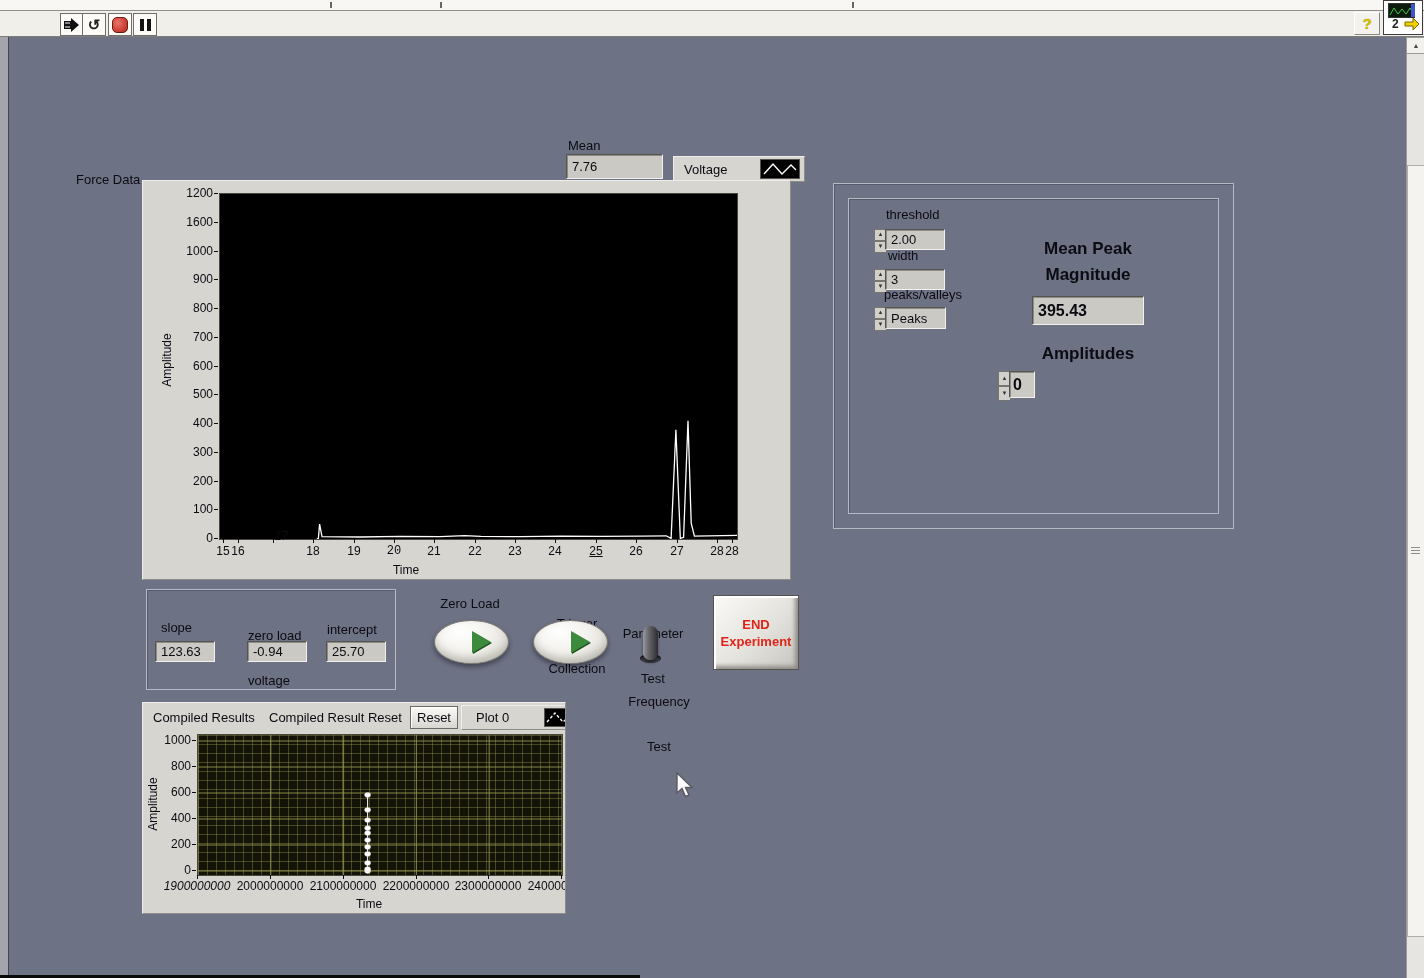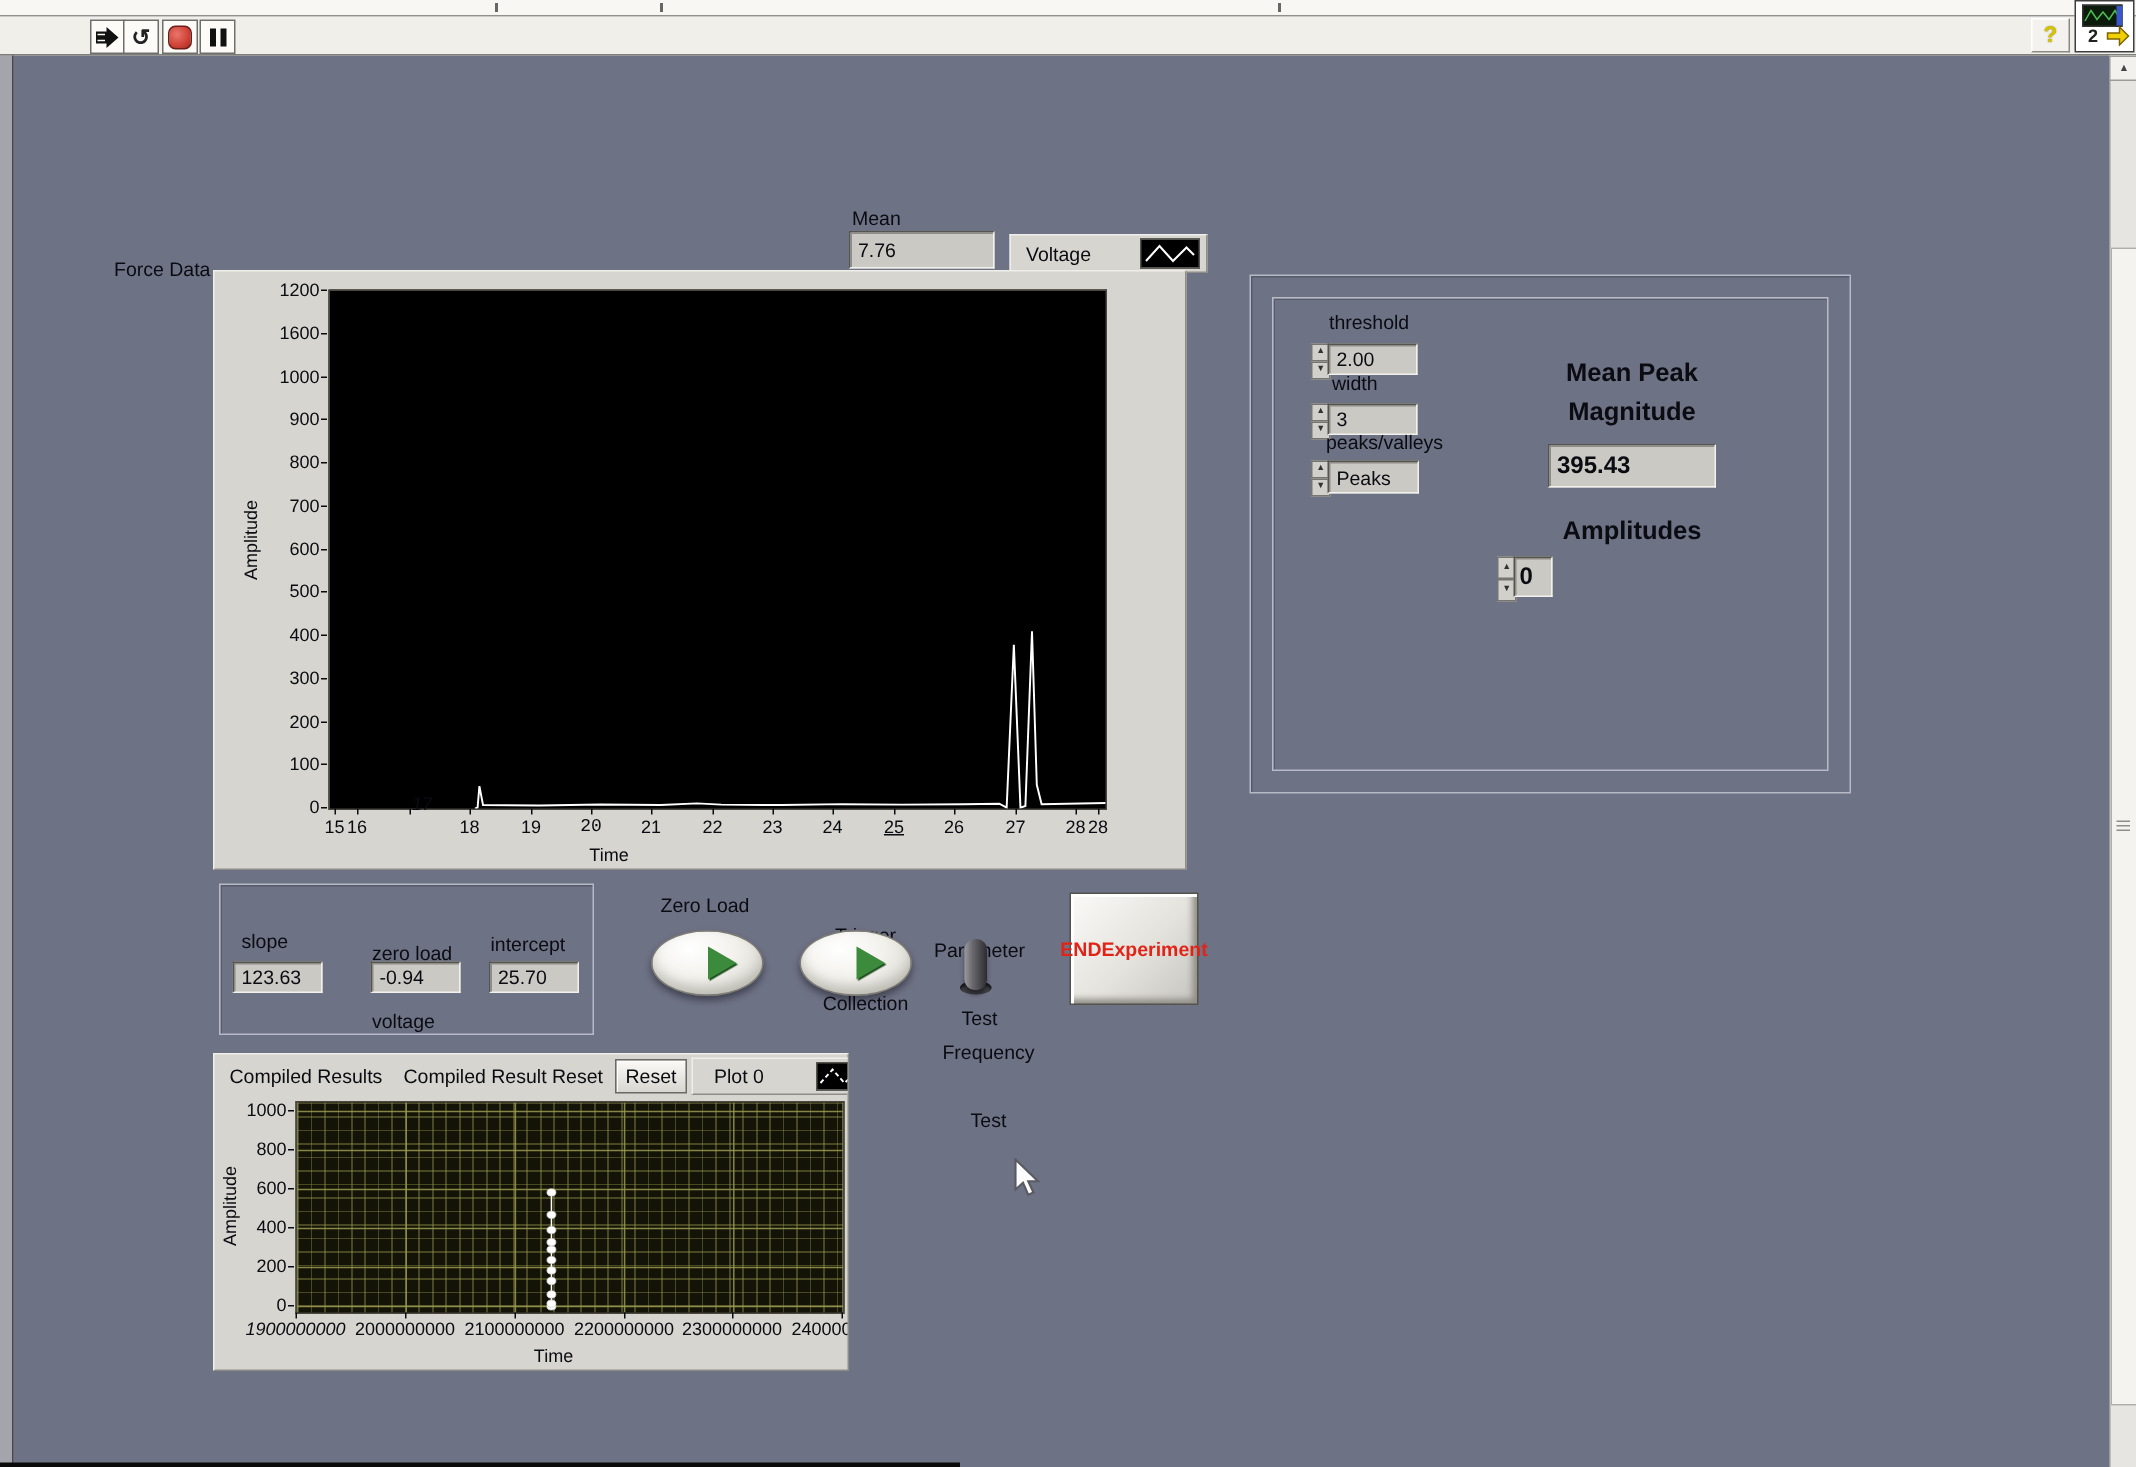--- a/index.html
+++ b/index.html
@@ -39,21 +39,21 @@
   .spin div{width:11px;height:10px;background:#d2d0ca;border:1px solid #77756f;
             font-size:6px;line-height:9px;text-align:center;color:#333;}
   .ovalbtn{width:73px;height:42px;border-radius:50%;
      background:radial-gradient(ellipse at 35% 28%,#ffffff 0%,#f2f1ec 45%,#cfcdc6 100%);
      border:1px solid #7d7b74;box-shadow:0 3px 5px rgba(10,10,20,.45), inset 0 -5px 7px rgba(90,90,80,.25);}
   .greentri{width:0;height:0;border-top:11px solid transparent;border-bottom:11px solid transparent;
      border-left:19px solid #3c8a3c;filter:drop-shadow(1px 1px 0 #1e4d1e);}
   .endbtn{background:linear-gradient(135deg,#fbfaf8 0%,#e4e2dc 55%,#c6c4bf 100%);
      border:1px solid #55534e;
      box-shadow:inset 2px 2px 0 #ffffff, inset -3px -3px 4px #8f8d86;
-     display:flex;flex-direction:row;align-items:center;justify-content:center;cursor:default;}
+     display:flex;flex-direction:column;align-items:center;justify-content:center;cursor:default;}
   .endtxt{font-weight:bold;font-size:13px;color:#e02418;line-height:17px;}
   .resetbtn{background:linear-gradient(180deg,#fbfaf7,#d8d6d0);border:1px solid #6a6a66;
      box-shadow:inset 1px 1px 0 #fff;display:flex;align-items:center;justify-content:center;
      font-size:13px;color:#0b0b12;}
   .lever{width:15px;height:34px;border-radius:7px;
      background:linear-gradient(90deg,#9a9a9e 0%,#6a6a6e 35%,#2c2c30 100%);
      box-shadow:0 3px 3px rgba(0,0,0,.4);}
   .leverbase{width:21px;height:9px;border-radius:50%;background:#3f3f46;box-shadow:inset 0 2px 2px #15151a;}
   .ctr{text-align:center;}
   .rot{transform:rotate(-90deg);transform-origin:center;}

